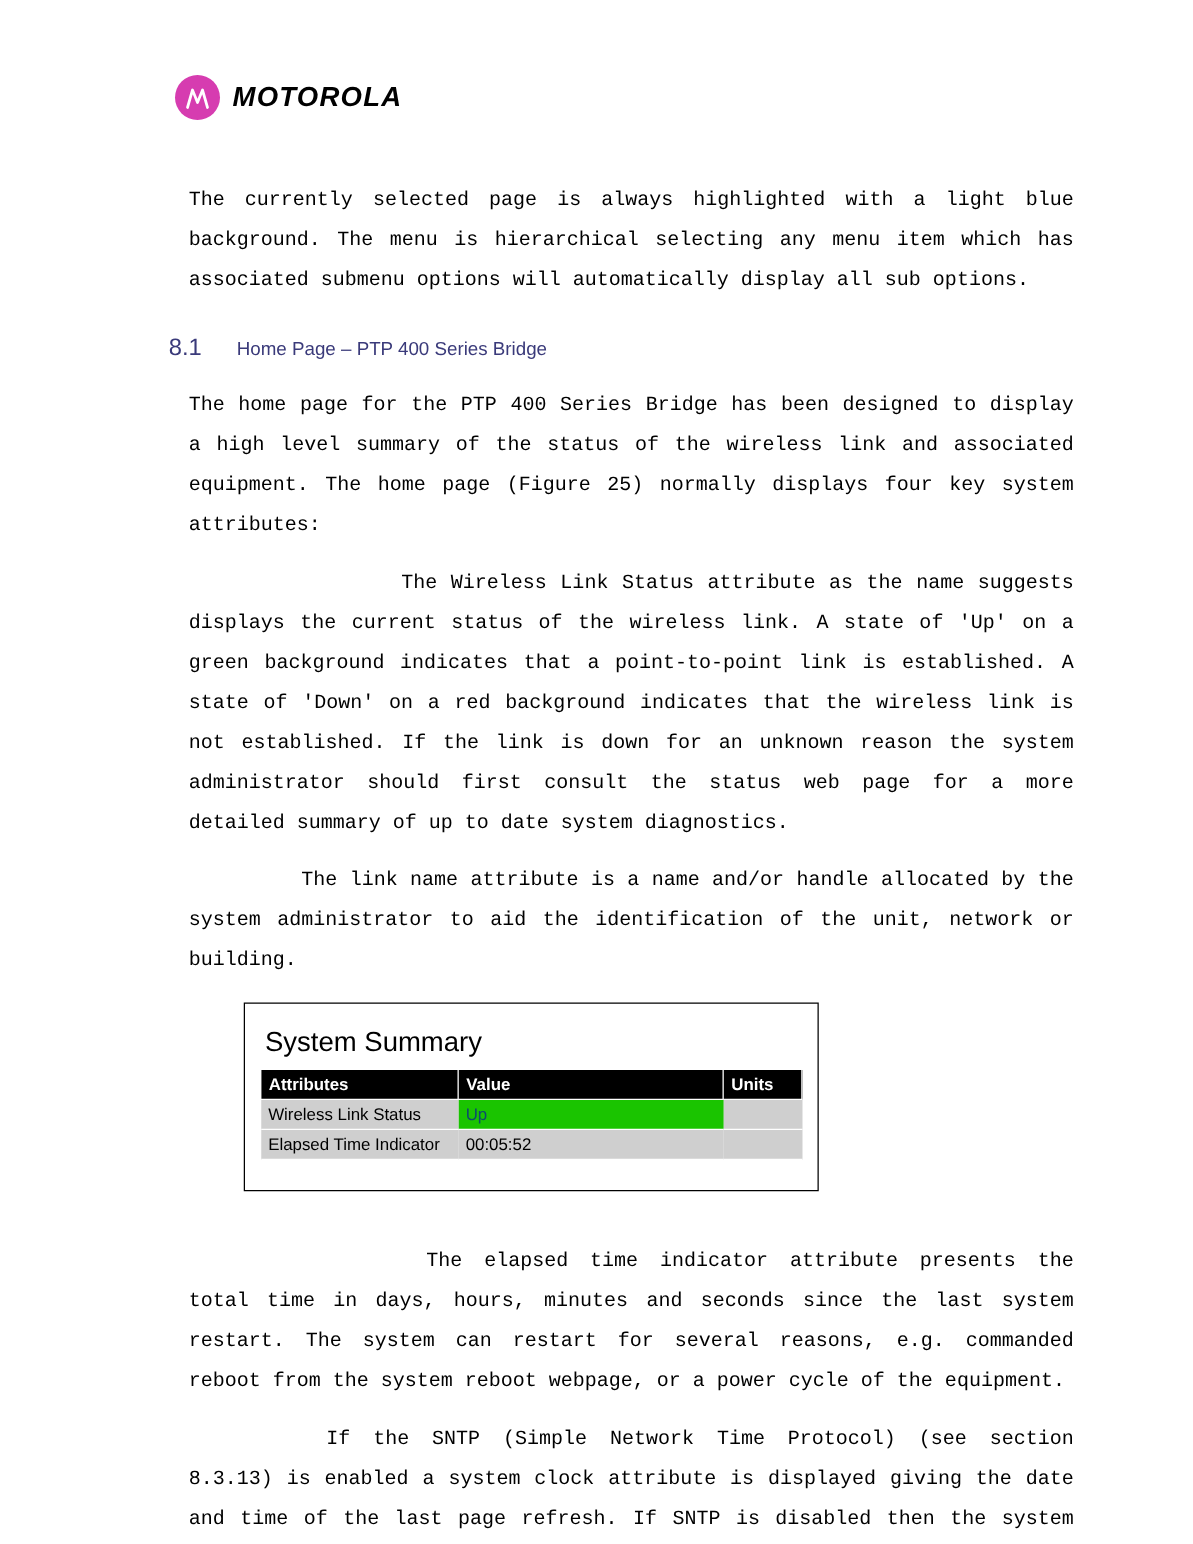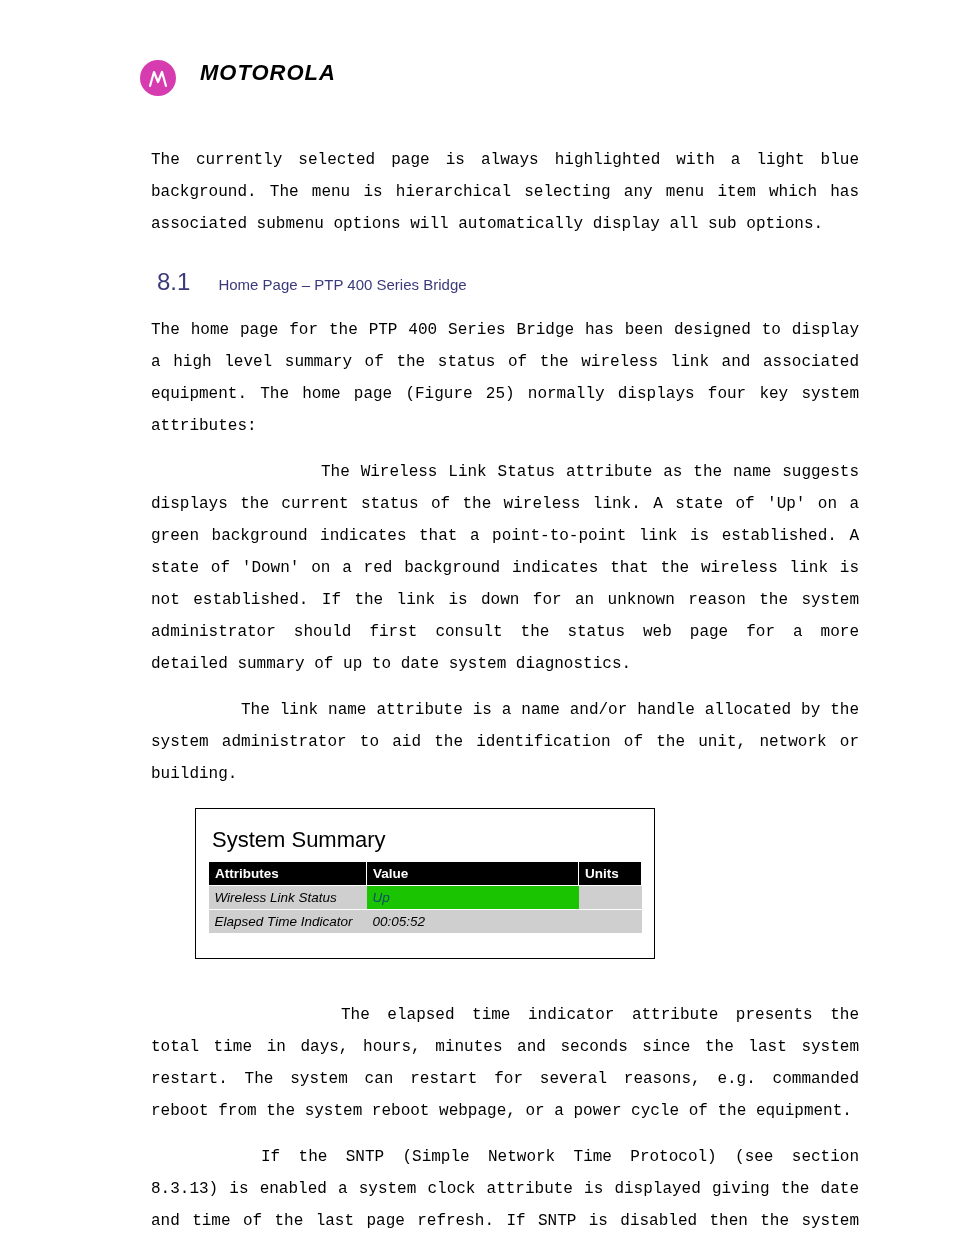--- a/index.html
+++ b/index.html
@@ -11,21 +11,22 @@
   }
   .page {
     width: 954px;
     height: 1235px;
     position: relative;
     box-sizing: border-box;
     padding: 60px 95px 40px 95px;
   }
   .logo-row {
     display: flex;
-    gap: 24px;
+    align-items: center;
+    gap: 10px;
     margin-left: 45px;
     margin-bottom: 48px;
   }
   .logo-circle {
     width: 36px;
     height: 36px;
     border-radius: 50%;
     background: #d63cb0;
     display: flex;
     align-items: center;
@@ -48,22 +49,22 @@
   }
   .para { margin-bottom: 14px; }
   .section-row {
     display: flex;
     align-items: baseline;
     gap: 28px;
     margin: 28px 0 18px 0;
   }
   .section-num {
     color: #3a3a7a;
-    font-size: 24px;
-    margin-left: 62px;
+    font-size: 19px;
+    margin-left: 40px;
   }
   .section-title {
     color: #3a3a7a;
     font-size: 15px;
   }
   .figure-wrap {
     margin: 18px 0 28px 100px;
     width: 460px;
     border: 1px solid #000;
     padding: 18px 12px 24px 12px;
@@ -86,21 +87,21 @@
     text-align: left;
     font-weight: bold;
     padding: 4px 6px;
     border: 1px solid #fff;
   }
   table.summary td {
     padding: 4px 6px;
     border-top: 1px solid #fff;
     border-bottom: 1px solid #fff;
   }
-  .row-grey td { background: #cfcfcf; font-style: italic; }
+  .row-grey td { background: #cfcfcf; }
   .cell-green { background: #1ac400 !important; color: #0c4a6e; }
   .attr-col { width: 145px; }
   .units-col { width: 50px; }
   .page-number {
     position: absolute;
     bottom: 36px;
     left: 0;
     width: 100%;
     text-align: center;
     font-size: 15px;

